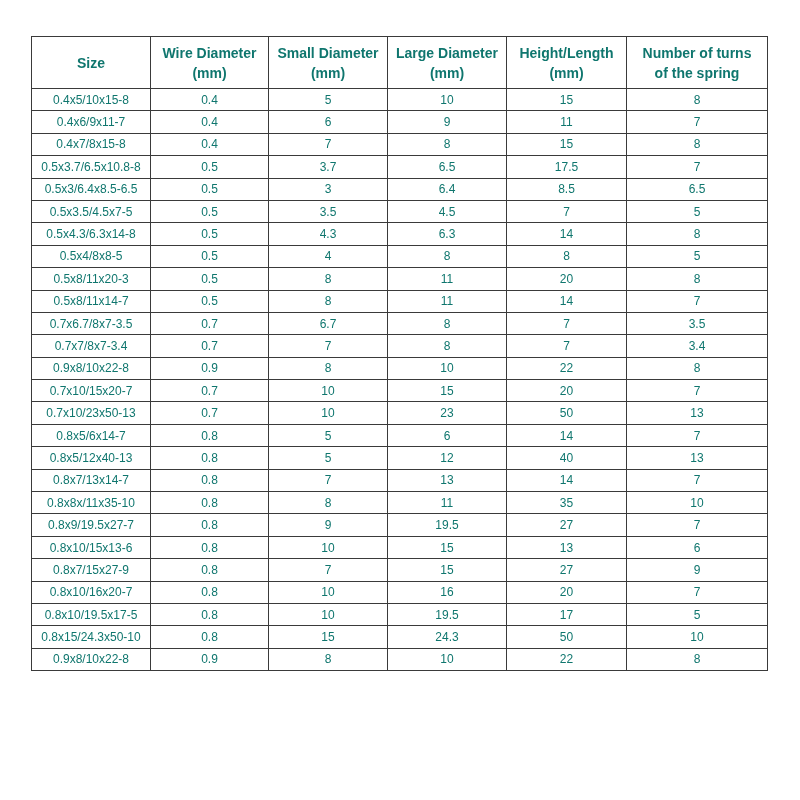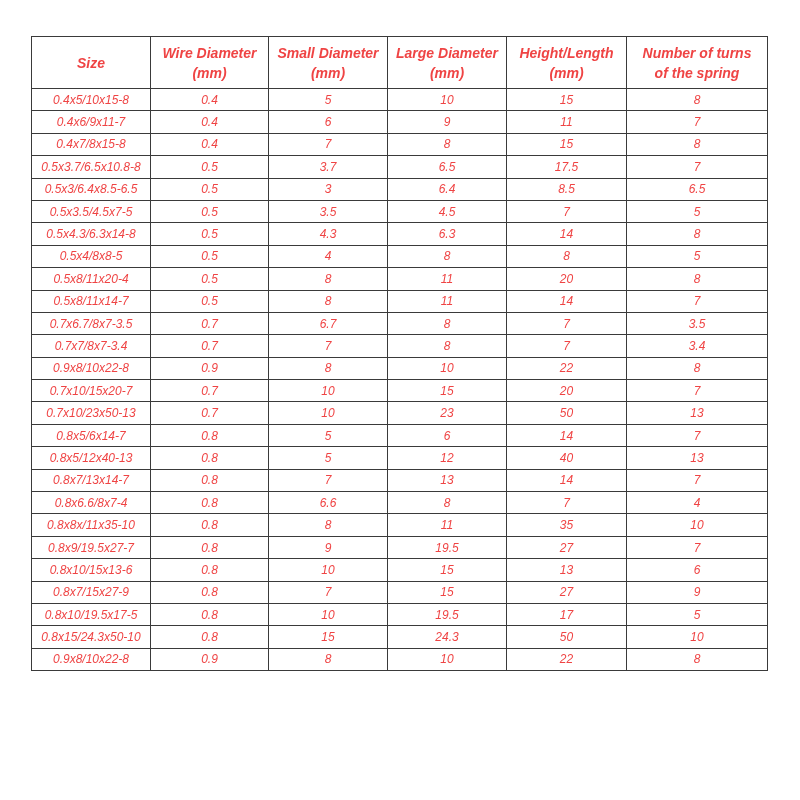--- a/index.html
+++ b/index.html
@@ -14,22 +14,21 @@
       position: absolute;
       left: 31px;
       top: 36px;
       width: 736px;
     }
     table {
       border-collapse: collapse;
       width: 736px;
       table-layout: fixed;
       font-family: "Liberation Sans", "DejaVu Sans", sans-serif;
-      color: #ef4444;
-      font-style: italic;
+      color: #0f766e;
     }
     th, td {
       border: 1px solid #3a3a3a;
       text-align: center;
       vertical-align: middle;
       padding: 0;
       overflow: hidden;
       white-space: nowrap;
     }
     th {
@@ -151,21 +150,21 @@
         </tr>
         <tr>
           <td>0.5x4/8x8-5</td>
           <td>0.5</td>
           <td>4</td>
           <td>8</td>
           <td>8</td>
           <td>5</td>
         </tr>
         <tr>
-          <td>0.5x8/11x20-4</td>
+          <td>0.5x8/11x20-3</td>
           <td>0.5</td>
           <td>8</td>
           <td>11</td>
           <td>20</td>
           <td>8</td>
         </tr>
         <tr>
           <td>0.5x8/11x14-7</td>
           <td>0.5</td>
           <td>8</td>
@@ -231,28 +230,20 @@
         </tr>
         <tr>
           <td>0.8x7/13x14-7</td>
           <td>0.8</td>
           <td>7</td>
           <td>13</td>
           <td>14</td>
           <td>7</td>
         </tr>
         <tr>
-          <td>0.8x6.6/8x7-4</td>
-          <td>0.8</td>
-          <td>6.6</td>
-          <td>8</td>
-          <td>7</td>
-          <td>4</td>
-        </tr>
-        <tr>
           <td>0.8x8x/11x35-10</td>
           <td>0.8</td>
           <td>8</td>
           <td>11</td>
           <td>35</td>
           <td>10</td>
         </tr>
         <tr>
           <td>0.8x9/19.5x27-7</td>
           <td>0.8</td>
@@ -269,20 +260,28 @@
           <td>13</td>
           <td>6</td>
         </tr>
         <tr>
           <td>0.8x7/15x27-9</td>
           <td>0.8</td>
           <td>7</td>
           <td>15</td>
           <td>27</td>
           <td>9</td>
+        </tr>
+        <tr>
+          <td>0.8x10/16x20-7</td>
+          <td>0.8</td>
+          <td>10</td>
+          <td>16</td>
+          <td>20</td>
+          <td>7</td>
         </tr>
         <tr>
           <td>0.8x10/19.5x17-5</td>
           <td>0.8</td>
           <td>10</td>
           <td>19.5</td>
           <td>17</td>
           <td>5</td>
         </tr>
         <tr>

